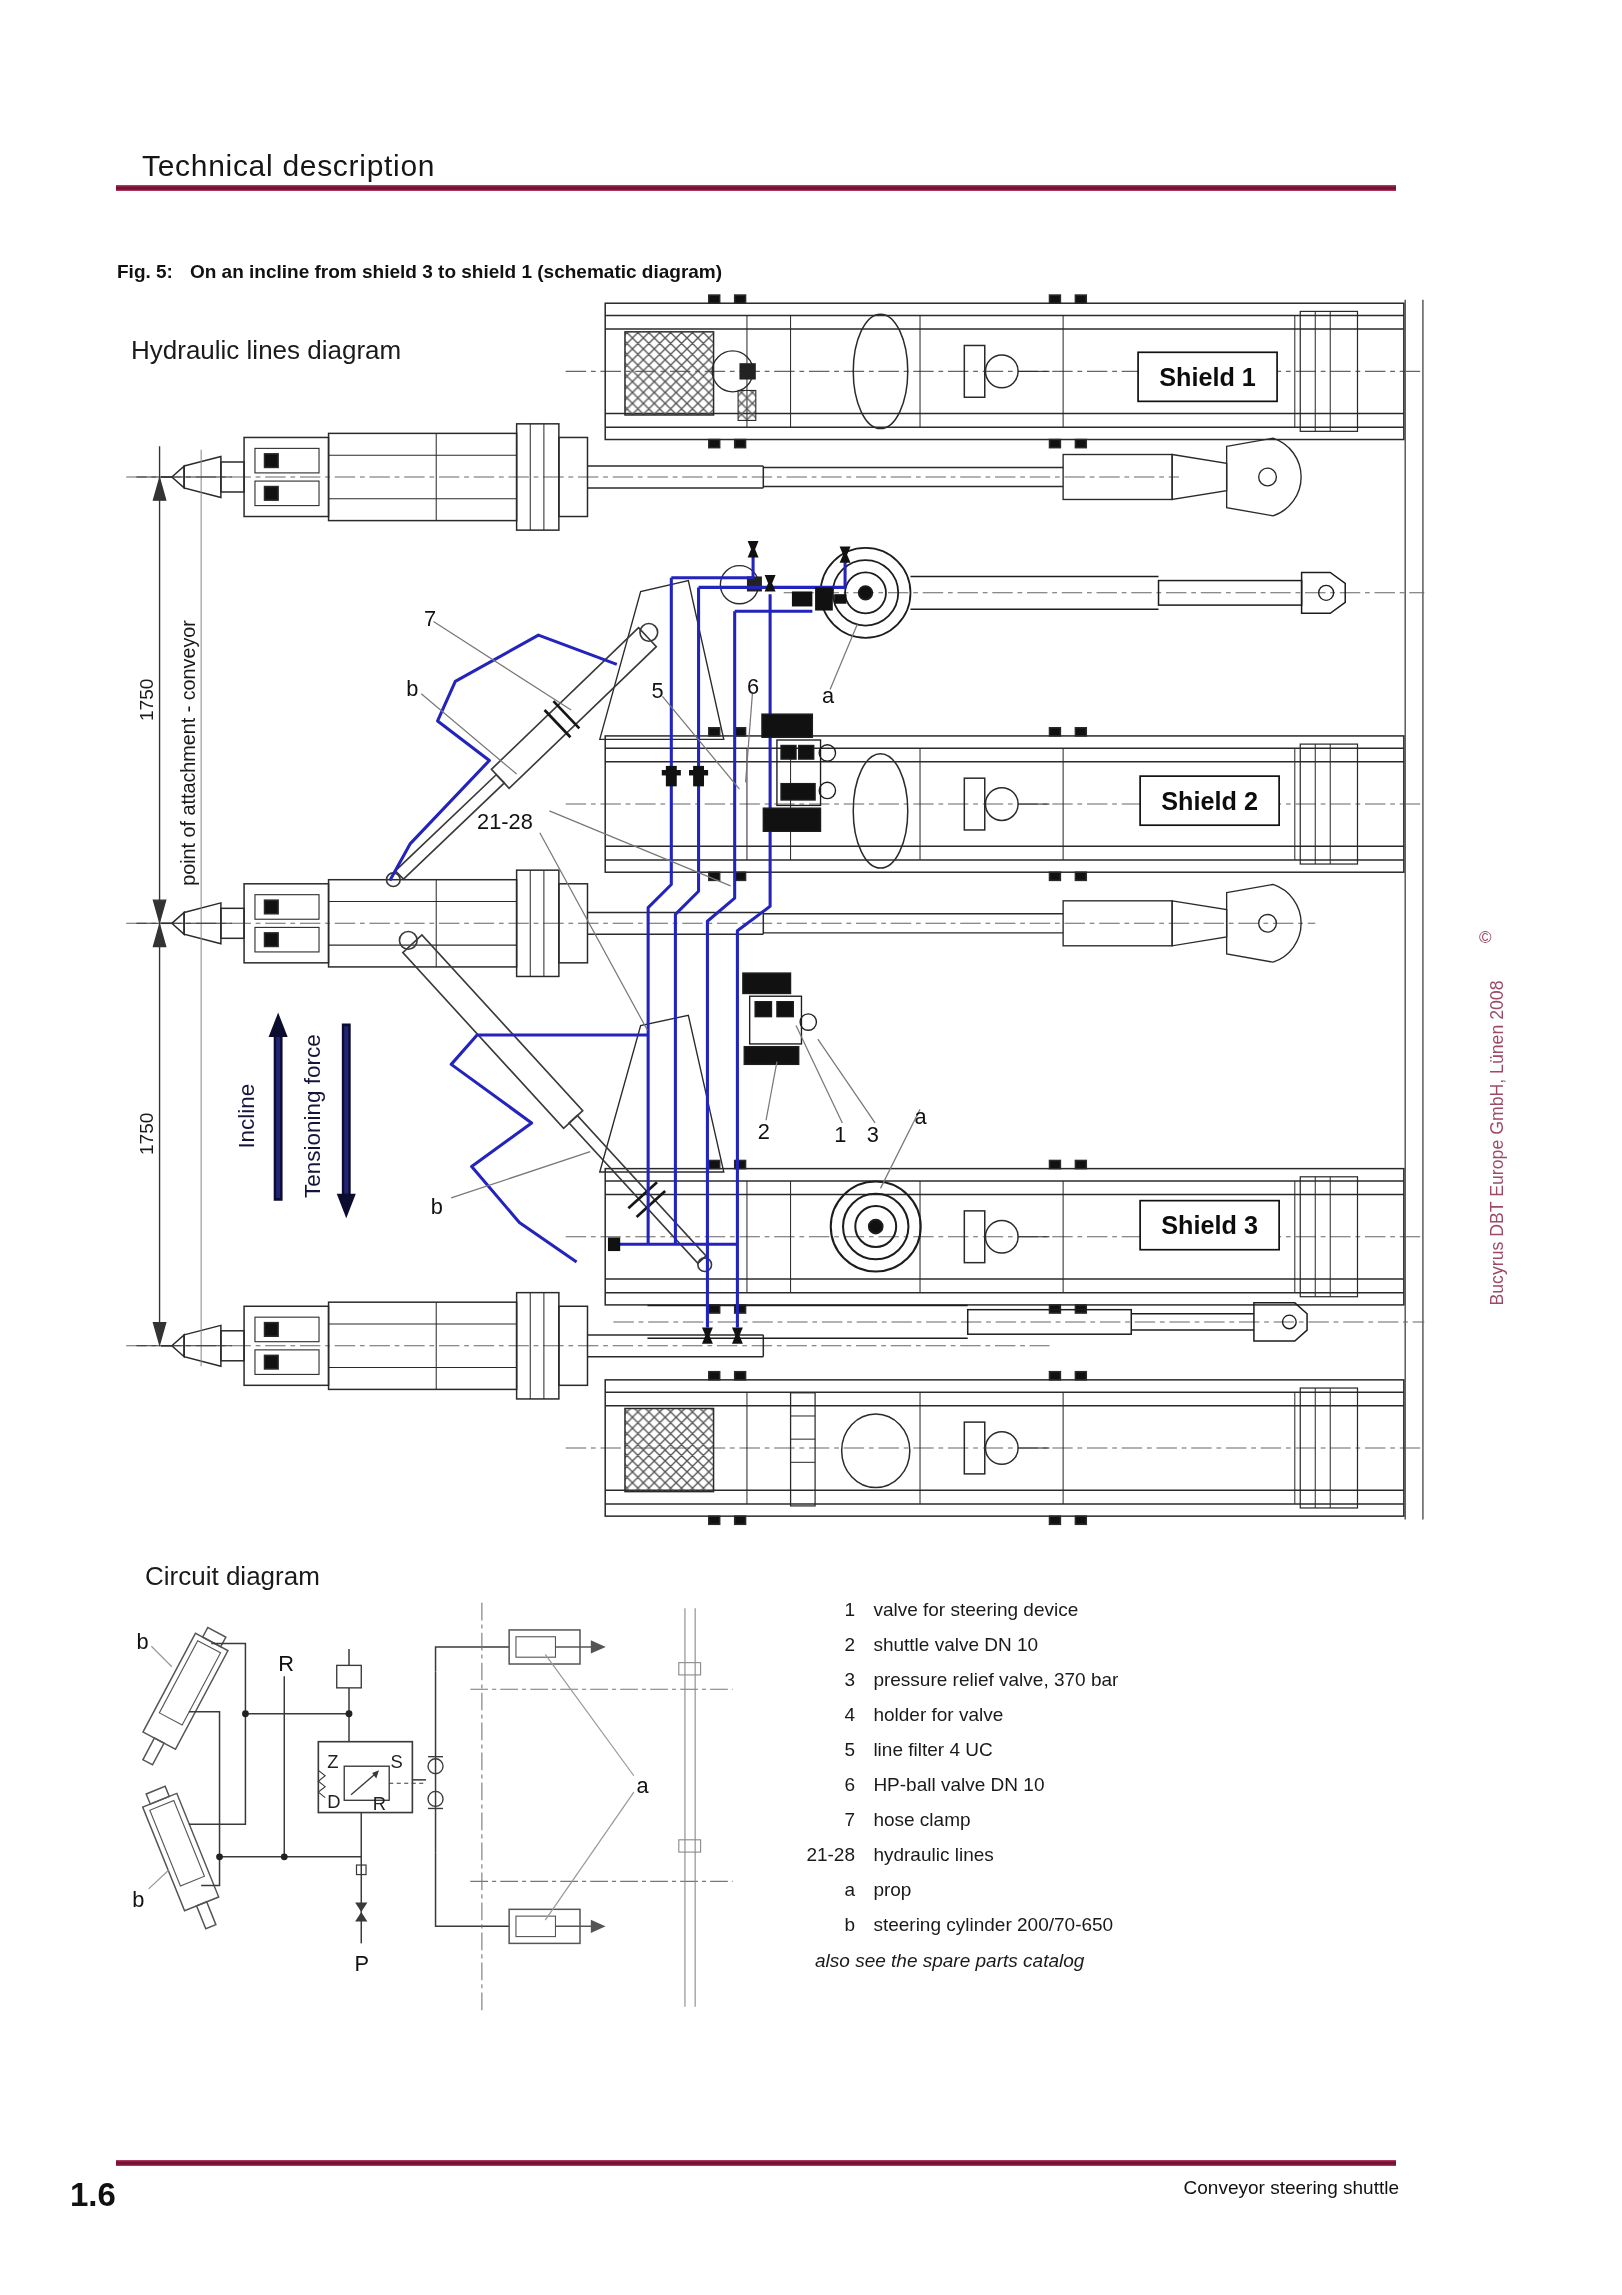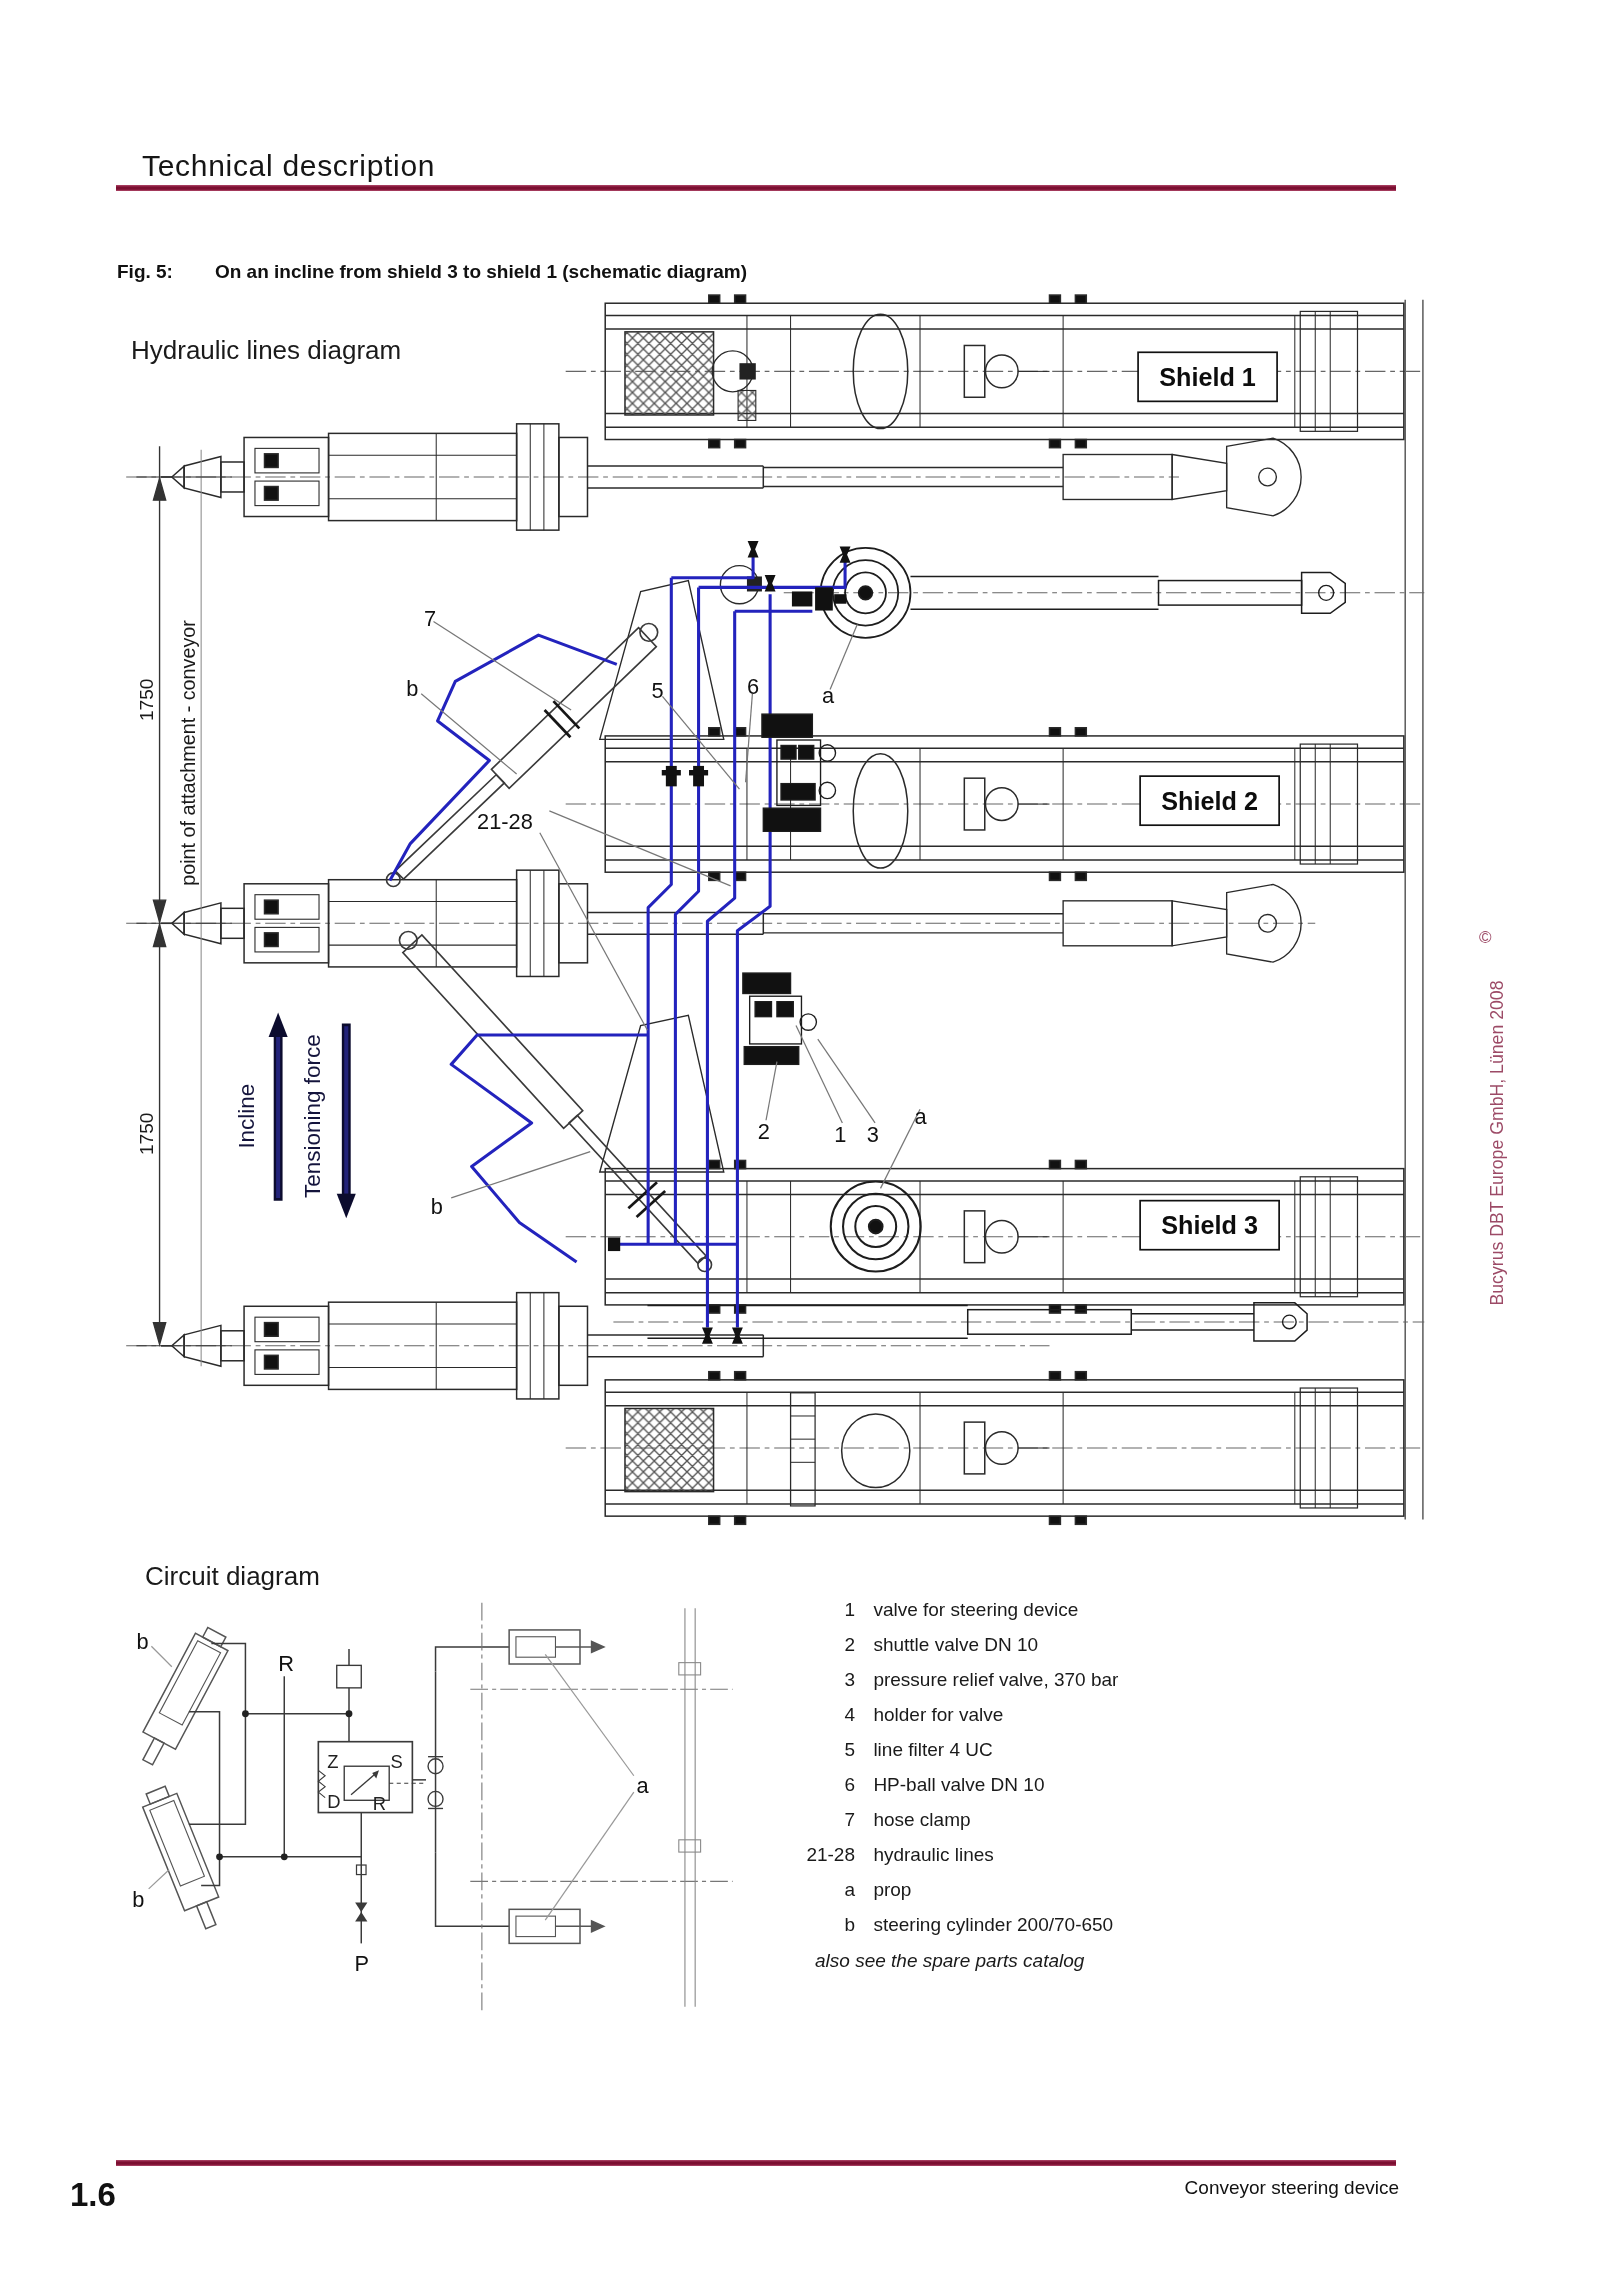--- a/index.html
+++ b/index.html
@@ -4,21 +4,21 @@
 <style>
   html,body{margin:0;padding:0;background:#e8e8e8;}
   .page{position:relative;width:1622px;height:2295px;background:#ffffff;overflow:hidden;
         font-family:"Liberation Sans",sans-serif;color:#111;}
   .abs{position:absolute;}
   .header-title{left:142px;top:149px;font-size:30px;letter-spacing:0.7px;color:#161616;}
   .rule{left:116px;width:1280px;height:6.1px;background:linear-gradient(#b1496b,#7c0f31 35%,#7c0f31 70%,#b1496b);}
   .rule-top{top:185px;}
   .rule-bottom{top:2160px;}
   .fig-row{left:117px;top:261px;font-size:19px;font-weight:bold;white-space:nowrap;}
-  .fig-caption{margin-left:42px;}
+  .fig-caption{margin-left:17px;}
   .sub-title{font-size:26px;color:#1a1a1a;}
   .legend{left:777px;top:1592px;font-size:19px;color:#1a1a1a;}
   .legend-row{display:flex;height:35px;align-items:center;}
   .legend-num{width:78px;text-align:right;padding-right:18.4px;flex:none;}
   .legend-note{margin-left:38px;margin-top:8.2px;font-style:italic;}
   .footer-page{left:70px;top:2176px;font-size:33px;font-weight:bold;}
   .footer-right{left:954px;top:2177px;width:445px;text-align:right;font-size:19px;}
   .sidebar-text{left:1497px;top:1143px;transform:translate(-50%,-50%) rotate(-90deg);
                 white-space:nowrap;font-size:17.7px;color:#9c4a66;}
   .sidebar-c{left:1479px;top:928px;font-size:17px;color:#9c4a66;}
@@ -472,16 +472,16 @@
         <span>steering cylinder 200/70-650</span>
       </div>
     <div class="legend-note">also see the spare parts catalog</div>
   </div>
 
   <div class="abs sidebar-c">©</div>
   <div class="abs sidebar-text">Bucyrus DBT Europe GmbH, Lünen 2008</div>
 
   <div class="abs rule rule-bottom"></div>
   <div class="abs footer-page">1.6</div>
-  <div class="abs footer-right">Conveyor steering device</div>
+  <div class="abs footer-right">Conveyor steering shuttle</div>
 
 </div>
 
 
 </body></html>

